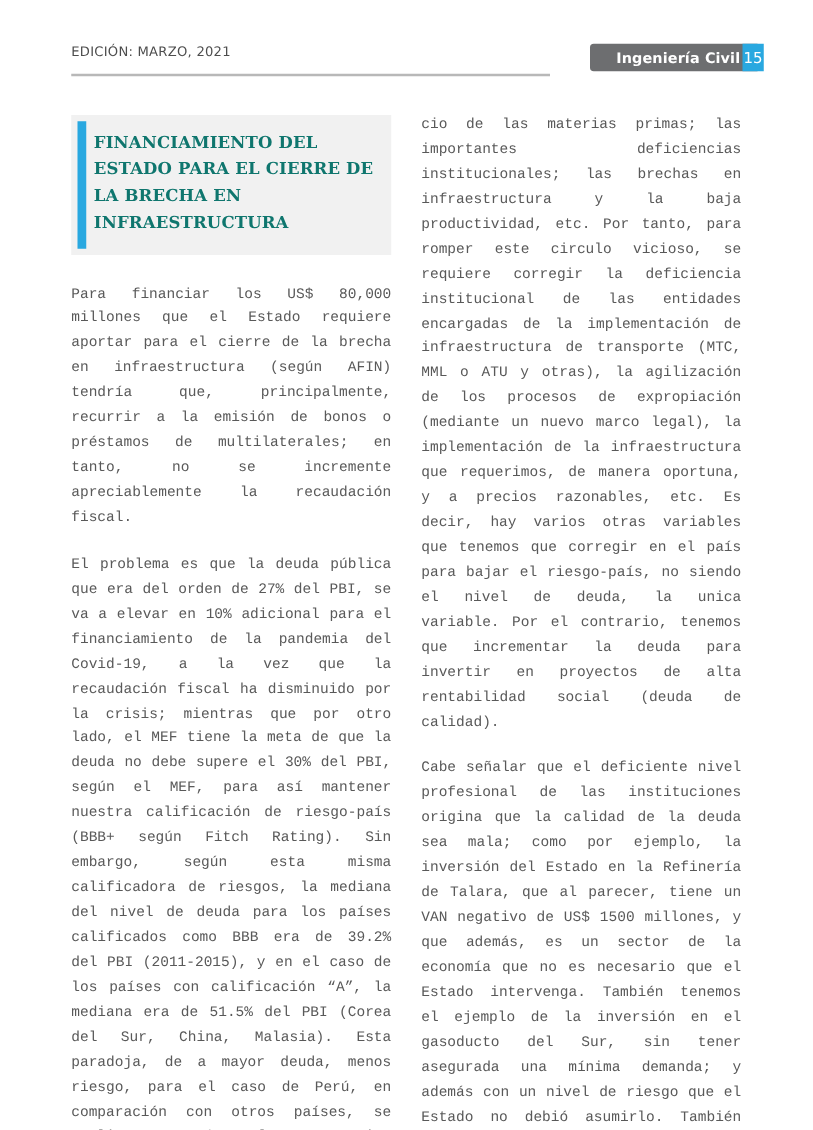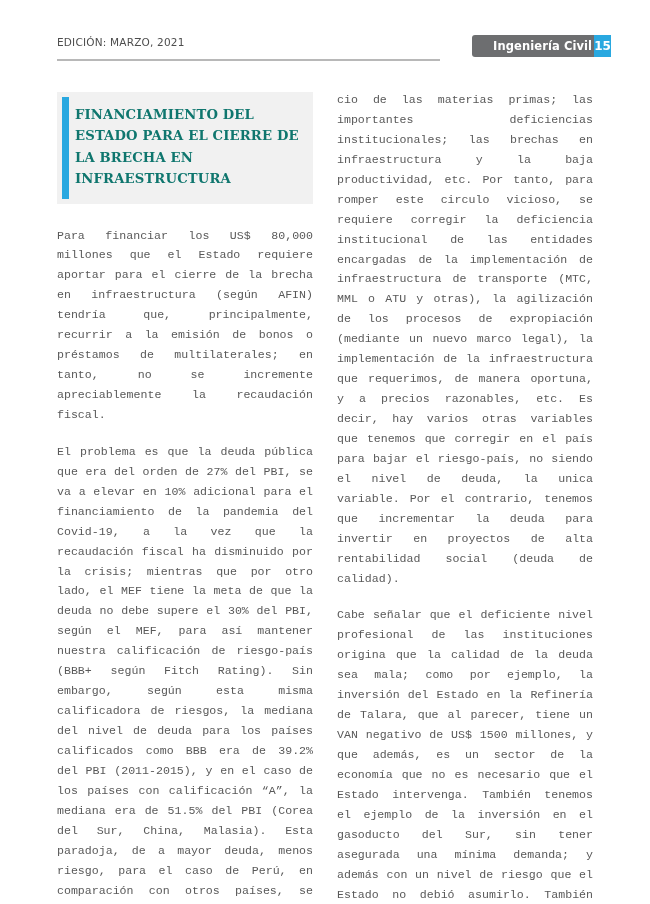--- a/index.html
+++ b/index.html
@@ -70,21 +70,21 @@
   }
   .page-number-badge {
     position: absolute;
     left: 594px;
     top: 35px;
     width: 17px;
     height: 22px;
     background: #29a8e0;
     color: #ffffff;
     font-size: 12px;
-    font-weight: bold;
+    font-weight: normal;
     display: flex;
     align-items: center;
     justify-content: center;
     box-sizing: border-box;
   }
 
   
   .column {
     position: absolute;
     width: 256px;

